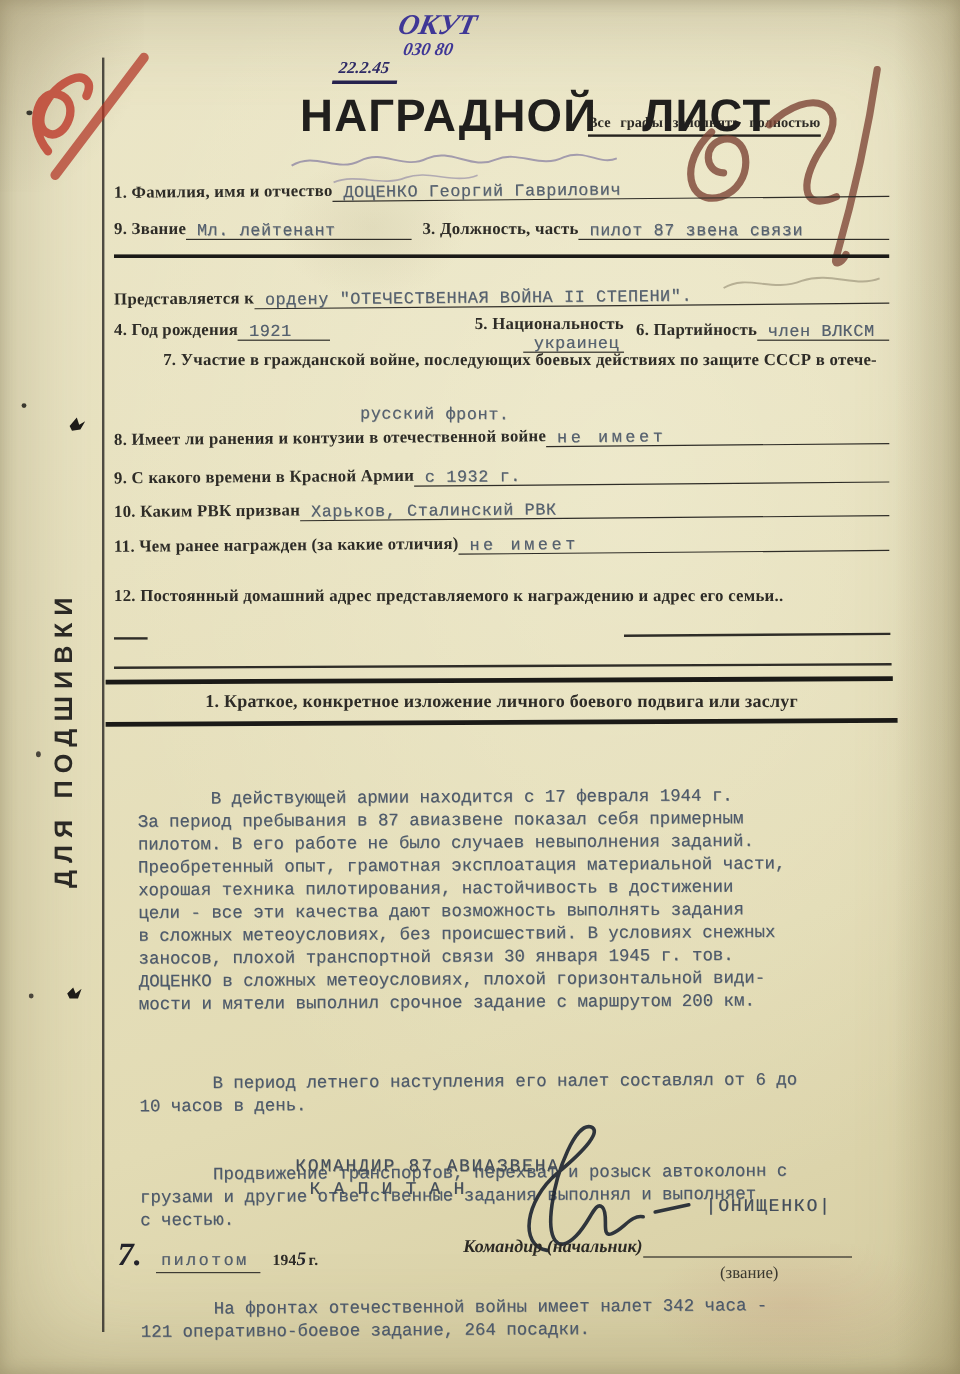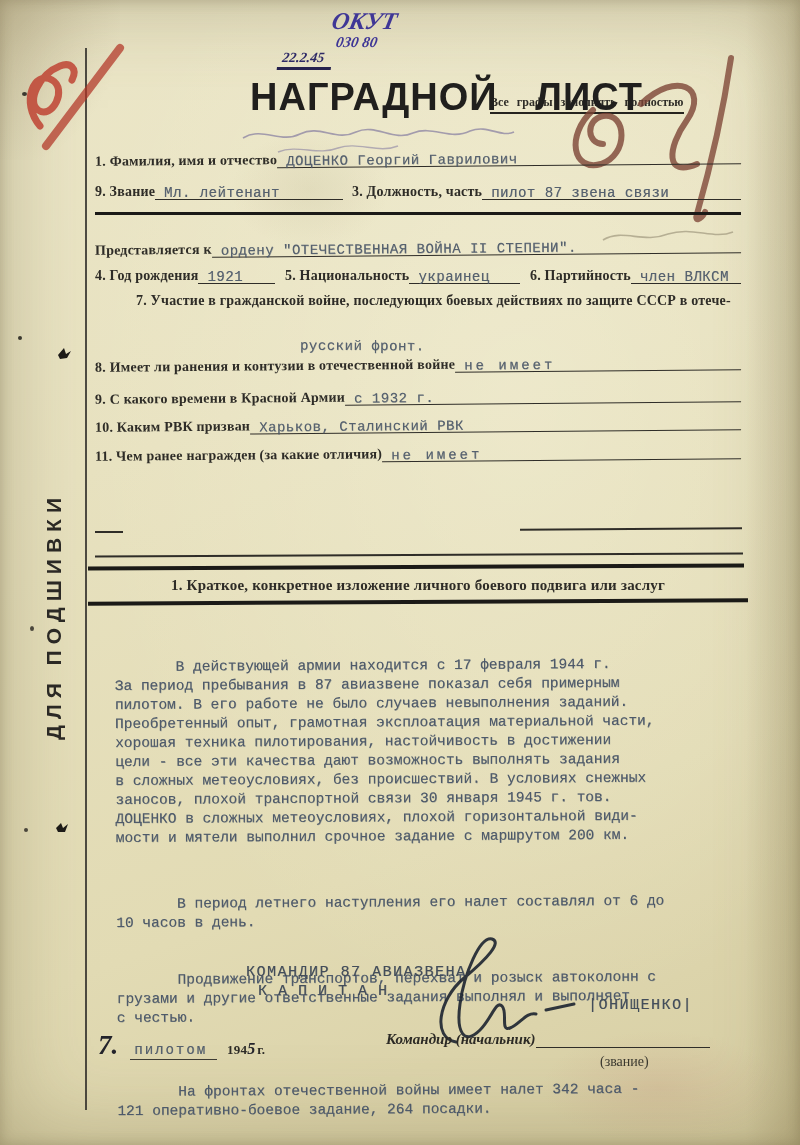--- a/index.html
+++ b/index.html
@@ -123,21 +123,21 @@
     <path d="M5,16 C25,4 45,20 70,10 C95,2 115,16 135,8" stroke="#938a72" stroke-width="1.6" fill="none" opacity=".6"></path>
   </svg>
 
   <div class="abs" style="left:95px;top:263px;width:646px;display:flex;gap:10px;">
     <span class="row" style="width:180px;">
       <span class="lbl">4. Год рождения</span>
       <span class="fl">
           <span class="typed">1921</span>
         </span>
     </span>
-    <span class="row" style="width:235px;">
+    <span class="row" style="width:235px;flex-direction:column;">
       <span class="lbl">5. Национальность</span>
       <span class="fl">
           <span class="typed">украинец</span>
         </span>
     </span>
     <span class="row" style="flex:1;">
       <span class="lbl">6. Партийность</span>
       <span class="fl">
           <span class="typed">член ВЛКСМ</span>
         </span>
@@ -168,20 +168,21 @@
       </span>
   </div>
 
   <div class="abs row t1" style="left:95px;top:441px;width:646px;">
     <span class="lbl">11. Чем ранее награжден (за какие отличия)</span>
     <span class="fl">
         <span class="typed" style="letter-spacing:3px;">не имеет</span>
       </span>
   </div>
 
+  <div class="abs lbl" style="left:95px;top:490px;width:650px;">12. Постоянный домашний адрес представляемого к награждению и адрес его семьи..</div>
   <div class="abs thin" style="left:95px;top:531px;width:28px;height:2px;"></div>
   <div class="abs thin" style="left:520px;top:528px;width:222px;transform:rotate(-.4deg);"></div>
   <div class="abs thin" style="left:95px;top:554px;width:648px;transform:rotate(-.25deg);"></div>
 
   <div class="abs rule" style="left:88px;top:565px;width:656px;height:3.5px;transform:rotate(-.25deg);"></div>
   <div class="abs lbl" style="left:95px;top:577px;width:646px;text-align:center;font-size:15px;">1. Краткое, конкретное изложение личного боевого подвига или заслуг</div>
   <div class="abs rule" style="left:88px;top:600px;width:660px;height:3.5px;transform:rotate(-.3deg);"></div>
 
   <div class="abs body-text" style="left:116px;top:618px;width:655px;">
     <div>       В действующей армии находится с 17 февраля 1944 г.

